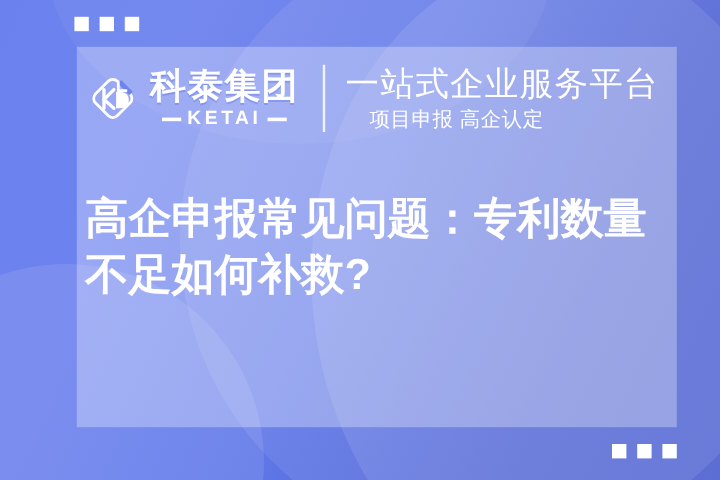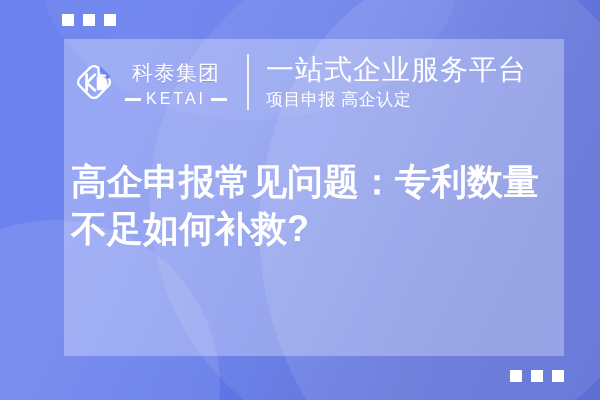--- a/index.html
+++ b/index.html
@@ -108,44 +108,44 @@
   }
   .logo-mark svg { display: block; width: 46px; height: 46px; }
 
   .logo-words {
     display: flex;
     flex-direction: column;
     align-items: center;
     justify-content: center;
   }
   .logo-cn {
-    font-size: 21px;
+    font-size: 30px;
     line-height: 32px;
-    font-weight: normal;
+    font-weight: bold;
     color: #ffffff;
     letter-spacing: 1px;
     white-space: nowrap;
     text-shadow: 0 1px 0 rgba(90,110,220,0.35);
   }
   .logo-en-row {
     display: flex;
     align-items: center;
     gap: 5px;
     margin-top: 2px;
   }
   .logo-en-row .rule {
     display: block;
     width: 16px;
     height: 3px;
     background: #ffffff;
   }
   .logo-en {
     font-size: 16px;
     line-height: 16px;
-    font-weight: normal;
+    font-weight: bold;
     letter-spacing: 3px;
     color: #ffffff;
     white-space: nowrap;
   }
 
   .v-divider {
     width: 2px;
     height: 56px;
     background: rgba(255,255,255,0.85);
     margin: 0 17px 0 20px;
@@ -164,20 +164,21 @@
     letter-spacing: 1px;
     white-space: nowrap;
   }
   .slogan-sub {
     font-size: 17px;
     line-height: 22px;
     margin-top: 3px;
     color: #ffffff;
     letter-spacing: 0.5px;
     white-space: nowrap;
+    margin-left: 20px;
   }
 
   
   .headline {
     position: absolute;
     left: 7px;
     top: 119px;
     width: 488px;
     font-size: 36px;
     line-height: 47px;

